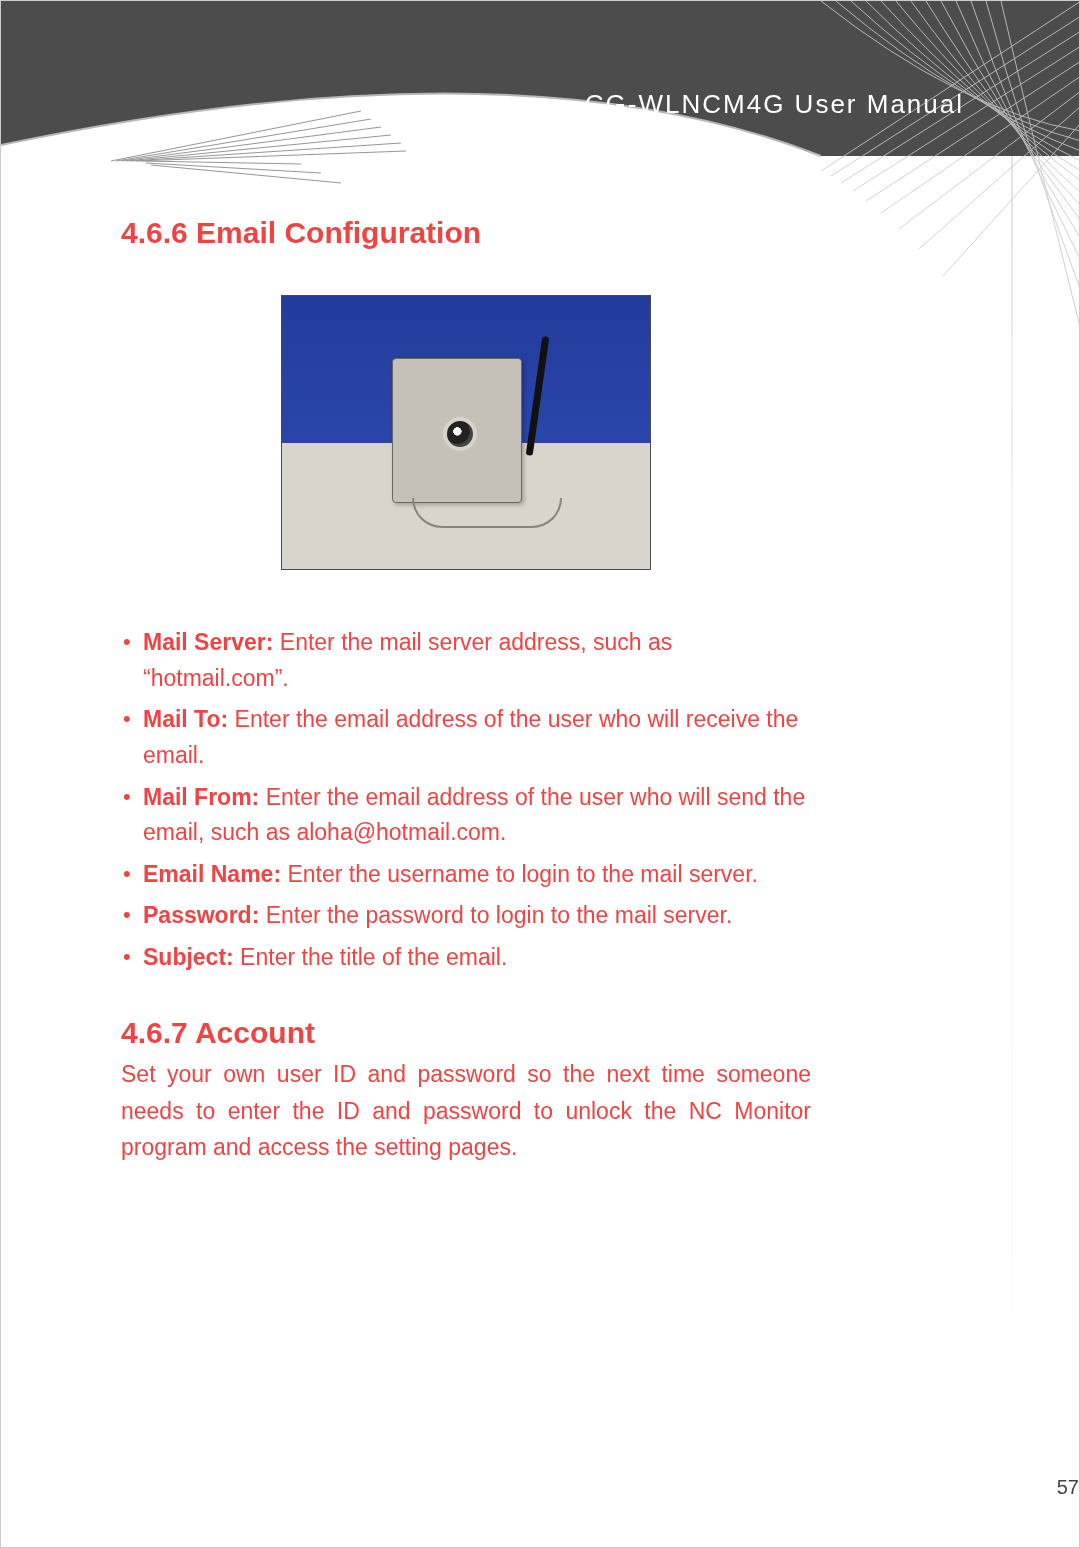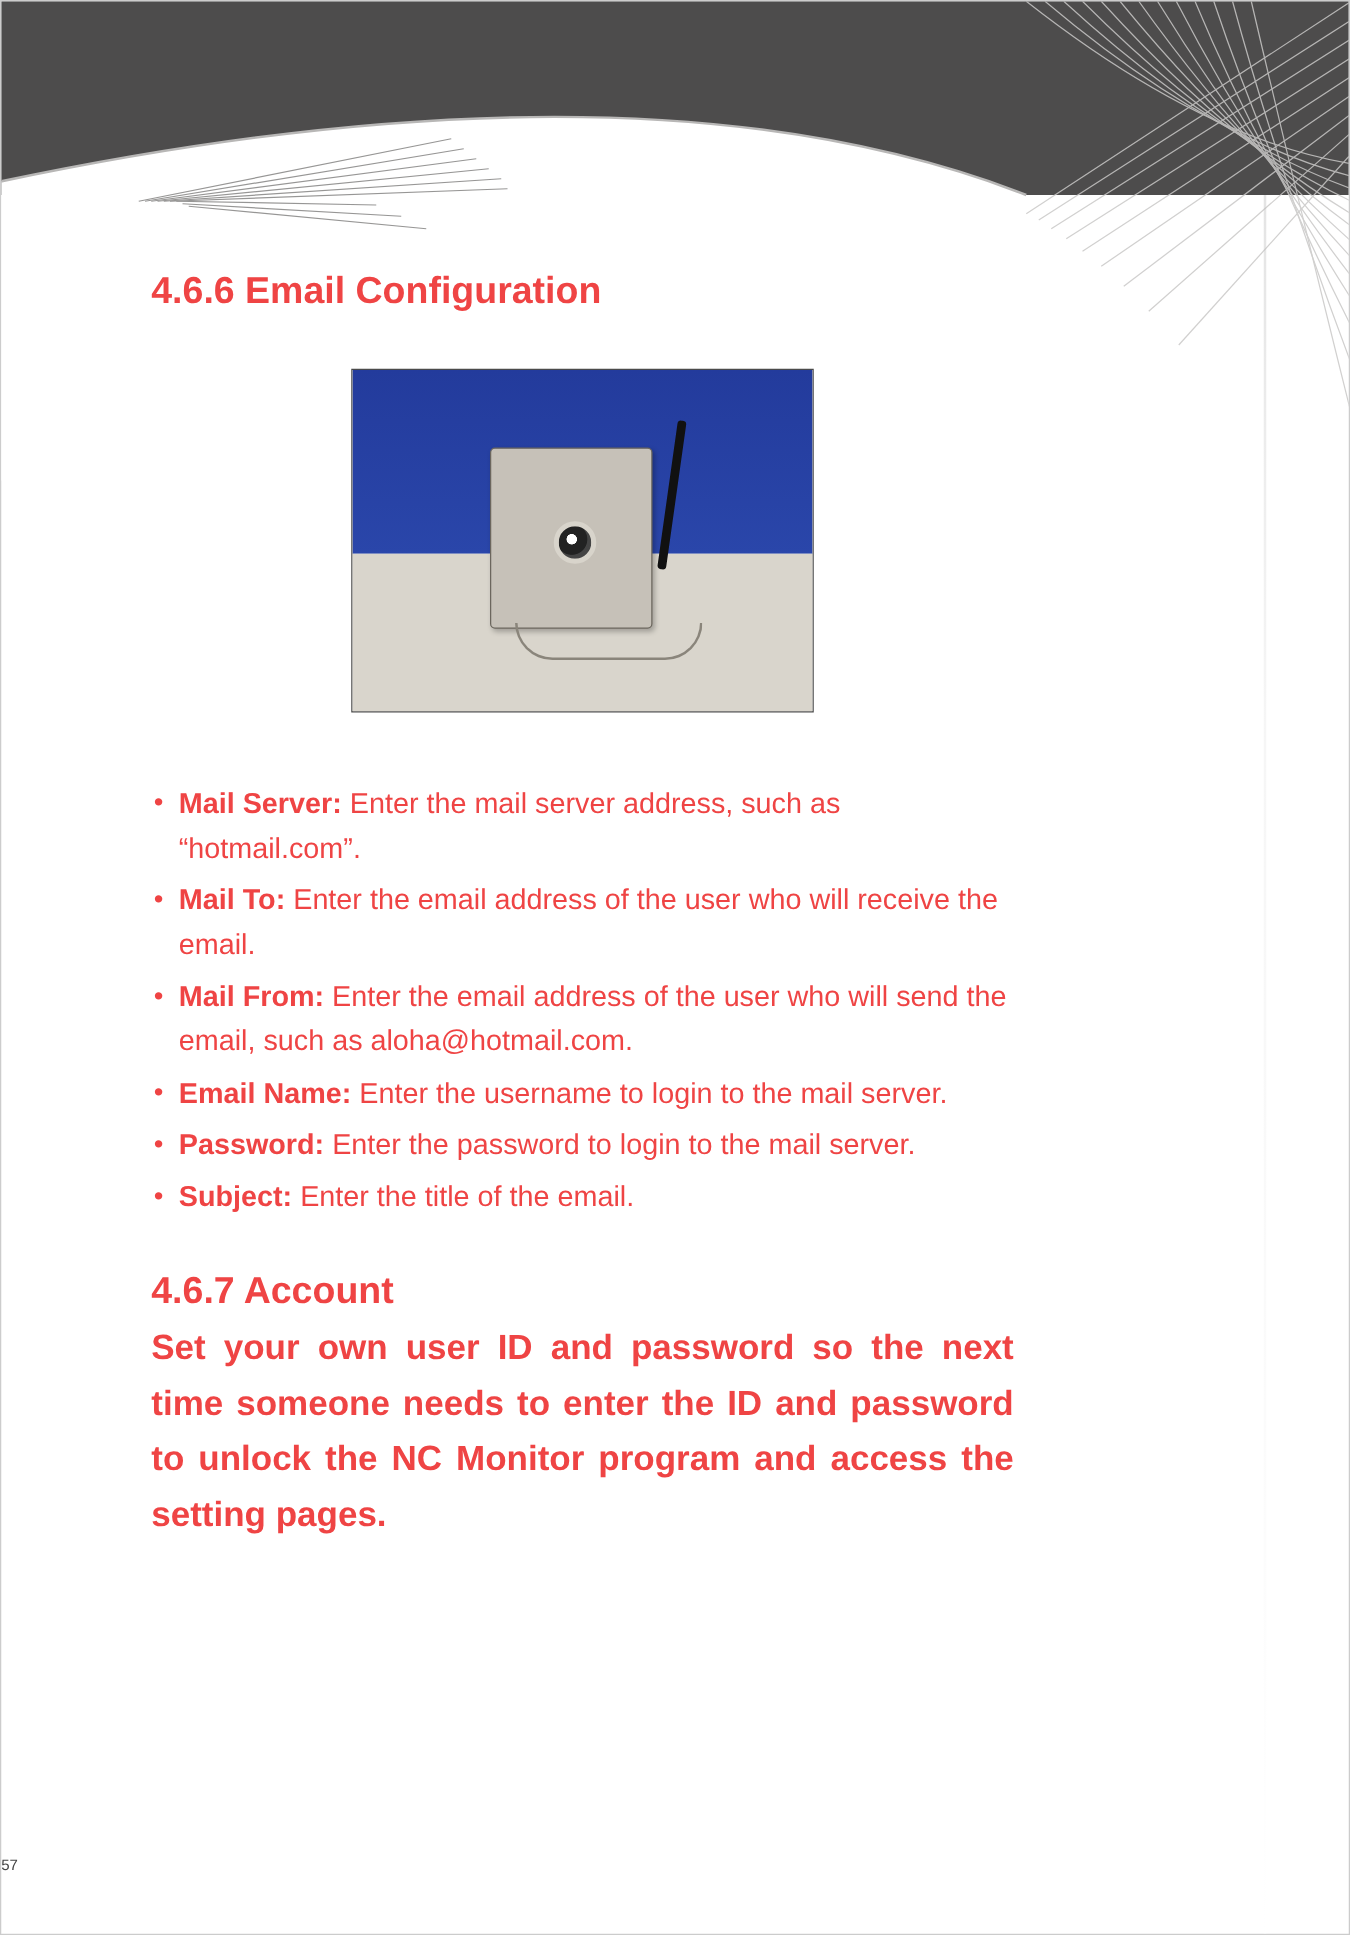--- a/index.html
+++ b/index.html
@@ -74,32 +74,31 @@
   ul.bullets li::before {
     content: "•";
     position: absolute;
     left: 2px;
     top: 0;
     font-size: 22px;
   }
   ul.bullets b { font-weight: 700; }
 
   p.body {
-    font-size: 28px;
+    font-size: 23px;
     line-height: 1.6;
     text-align: justify;
-    font-weight: bold;
   }
 
   .page-number {
     position: absolute;
     bottom: 48px;
     left: 0; right: 0;
-    text-align: left;
-    font-size: 12px;
+    text-align: right;
+    font-size: 20px;
     color: #444;
   }
 
   
   .right-edge {
     position: absolute;
     top: 155px;
     bottom: 0;
     right: 66px;
     width: 2px;
@@ -152,20 +151,21 @@
       <line x1="1080" y1="30" x2="840" y2="182"></line>
       <line x1="1080" y1="45" x2="852" y2="190"></line>
       <line x1="1080" y1="60" x2="865" y2="200"></line>
       <line x1="1080" y1="75" x2="880" y2="212"></line>
       <line x1="1080" y1="90" x2="898" y2="228"></line>
       <line x1="1080" y1="105" x2="918" y2="248"></line>
       <line x1="1080" y1="122" x2="942" y2="275"></line>
     </g>
   </svg>
 
+  <div class="header-title">CG-WLNCM4G User Manual</div>
 
   <div class="content">
     <h2 class="section">4.6.6 Email Configuration</h2>
 
     <div class="product-image">
       <div class="pi-wall"></div>
       <div class="pi-table"></div>
       <div class="pi-ant"></div>
       <div class="pi-cam">
           <div class="pi-lens"></div>

